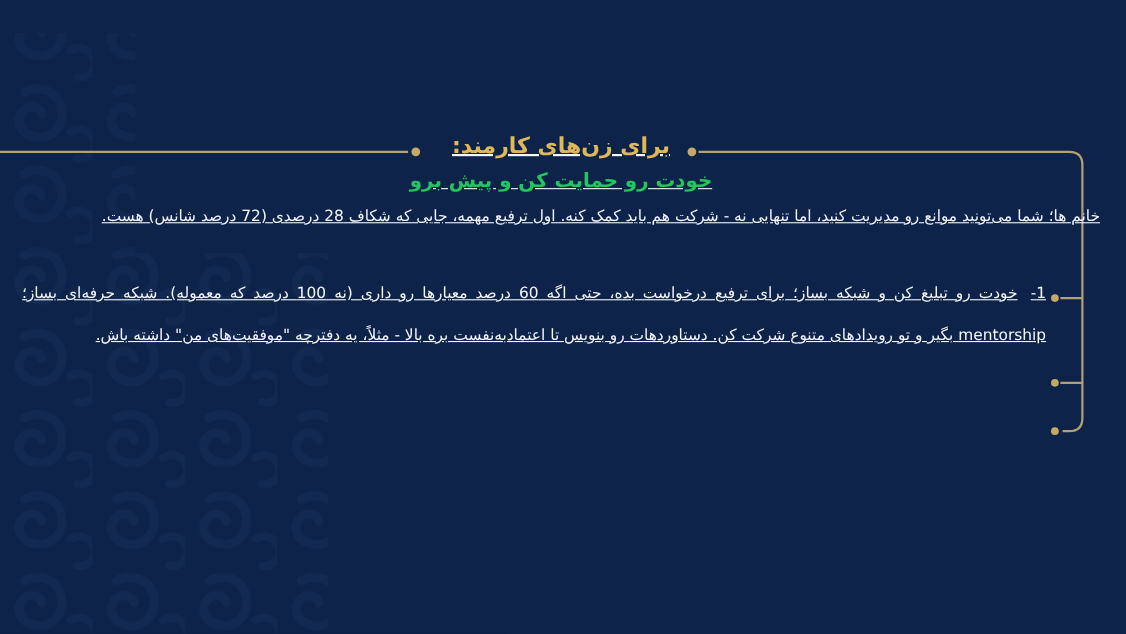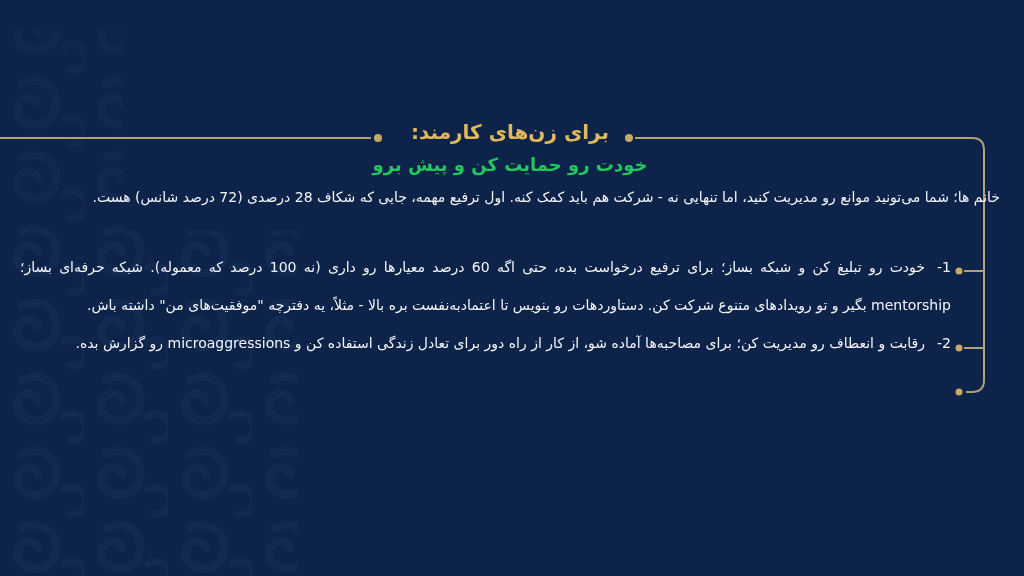--- a/index.html
+++ b/index.html
@@ -8,20 +8,21 @@
     background:#0e2349;
     font-family:"DejaVu Sans",sans-serif;
   }
   .deco{position:absolute;inset:0;z-index:1;}
   .content{
     position:absolute;inset:0;z-index:2;
     direction:rtl;
     color:#f4f6fa;
     padding:118px 24px 0 20px;
     box-sizing:border-box;
+    text-decoration:underline;
   }
   .title{
     text-align:center;direction:rtl;
     color:#dfb959;font-size:20px;font-weight:bold;
     line-height:28px;white-space:nowrap;
   }
   .subtitle{
     text-align:center;direction:rtl;
     color:#22c55e;font-size:18px;font-weight:bold;
     line-height:26px;margin-top:6px;white-space:nowrap;
@@ -72,17 +73,14 @@
 
 <div class="content">
   <div class="title">برای زن‌های کارمند:</div>
   <div class="subtitle">خودت رو حمایت کن و پیش برو</div>
   <div class="intro">خانم ها؛ شما می‌تونید موانع رو مدیریت کنید، اما تنهایی نه - شرکت هم باید کمک کنه. اول ترفیع مهمه، جایی که شکاف 28 درصدی (72 درصد شانس) هست.</div>
 
   <div class="items">
     <div class="item">
       <span class="num">1-</span><span>خودت رو تبلیغ کن و شبکه بساز؛ برای ترفیع درخواست بده، حتی اگه 60 درصد معیارها رو داری (نه 100 درصد که معموله). شبکه حرفه‌ای بساز؛ mentorship بگیر و تو رویدادهای متنوع شرکت کن. دستاوردهات رو بنویس تا اعتمادبه‌نفست بره بالا - مثلاً، یه دفترچه "موفقیت‌های من" داشته باش.</span>
     </div>
-    <div class="item">
-      <span class="num">2-</span><span>رقابت و انعطاف رو مدیریت کن؛ برای مصاحبه‌ها آماده شو، از کار از راه دور برای تعادل زندگی استفاده کن و microaggressions رو گزارش بده.</span>
-    </div>
   </div>
 </div>
 
 </body></html>

